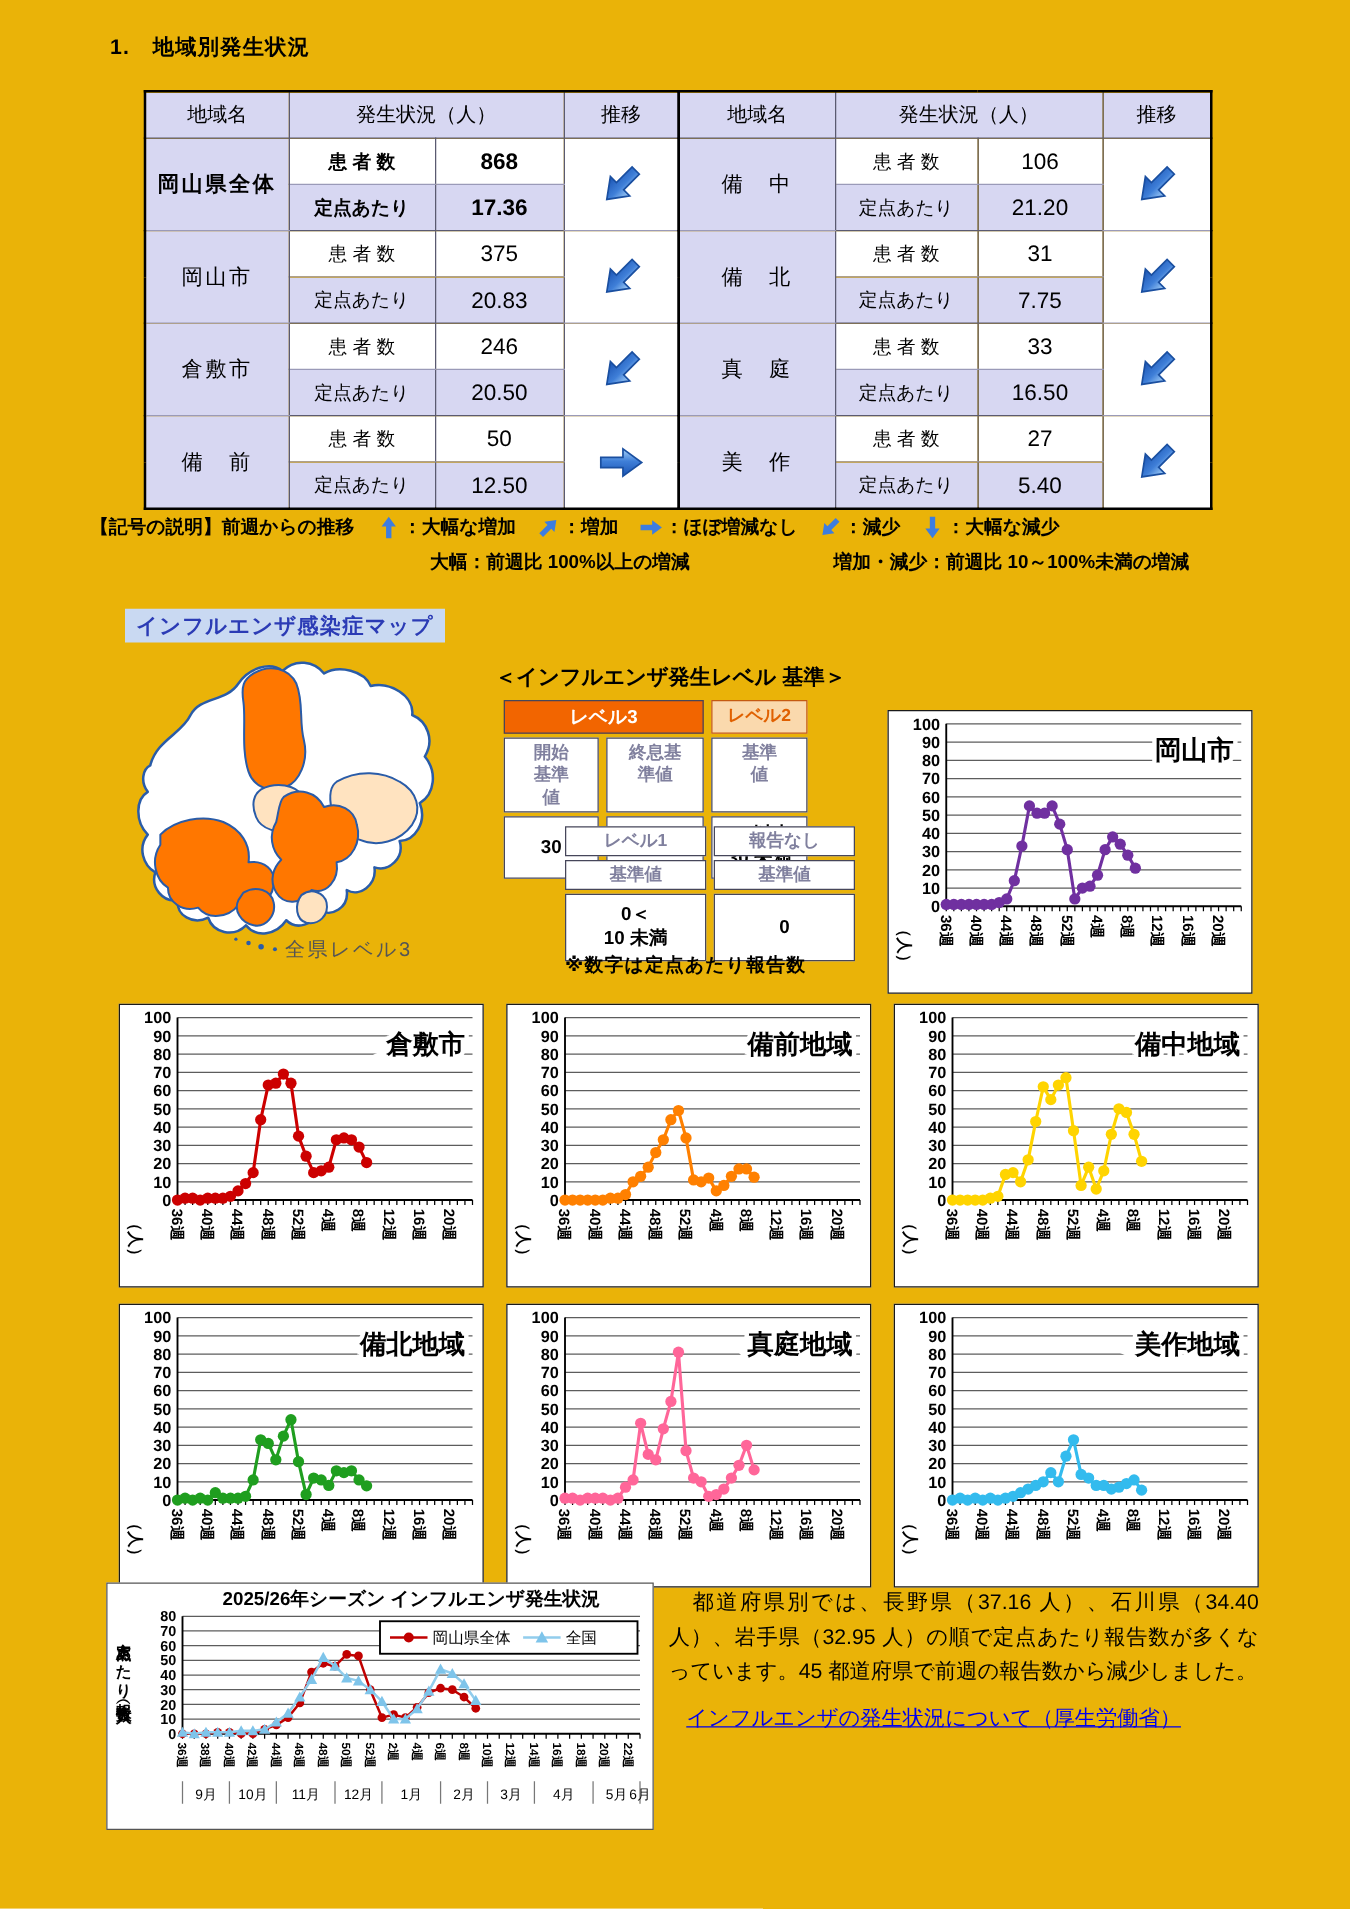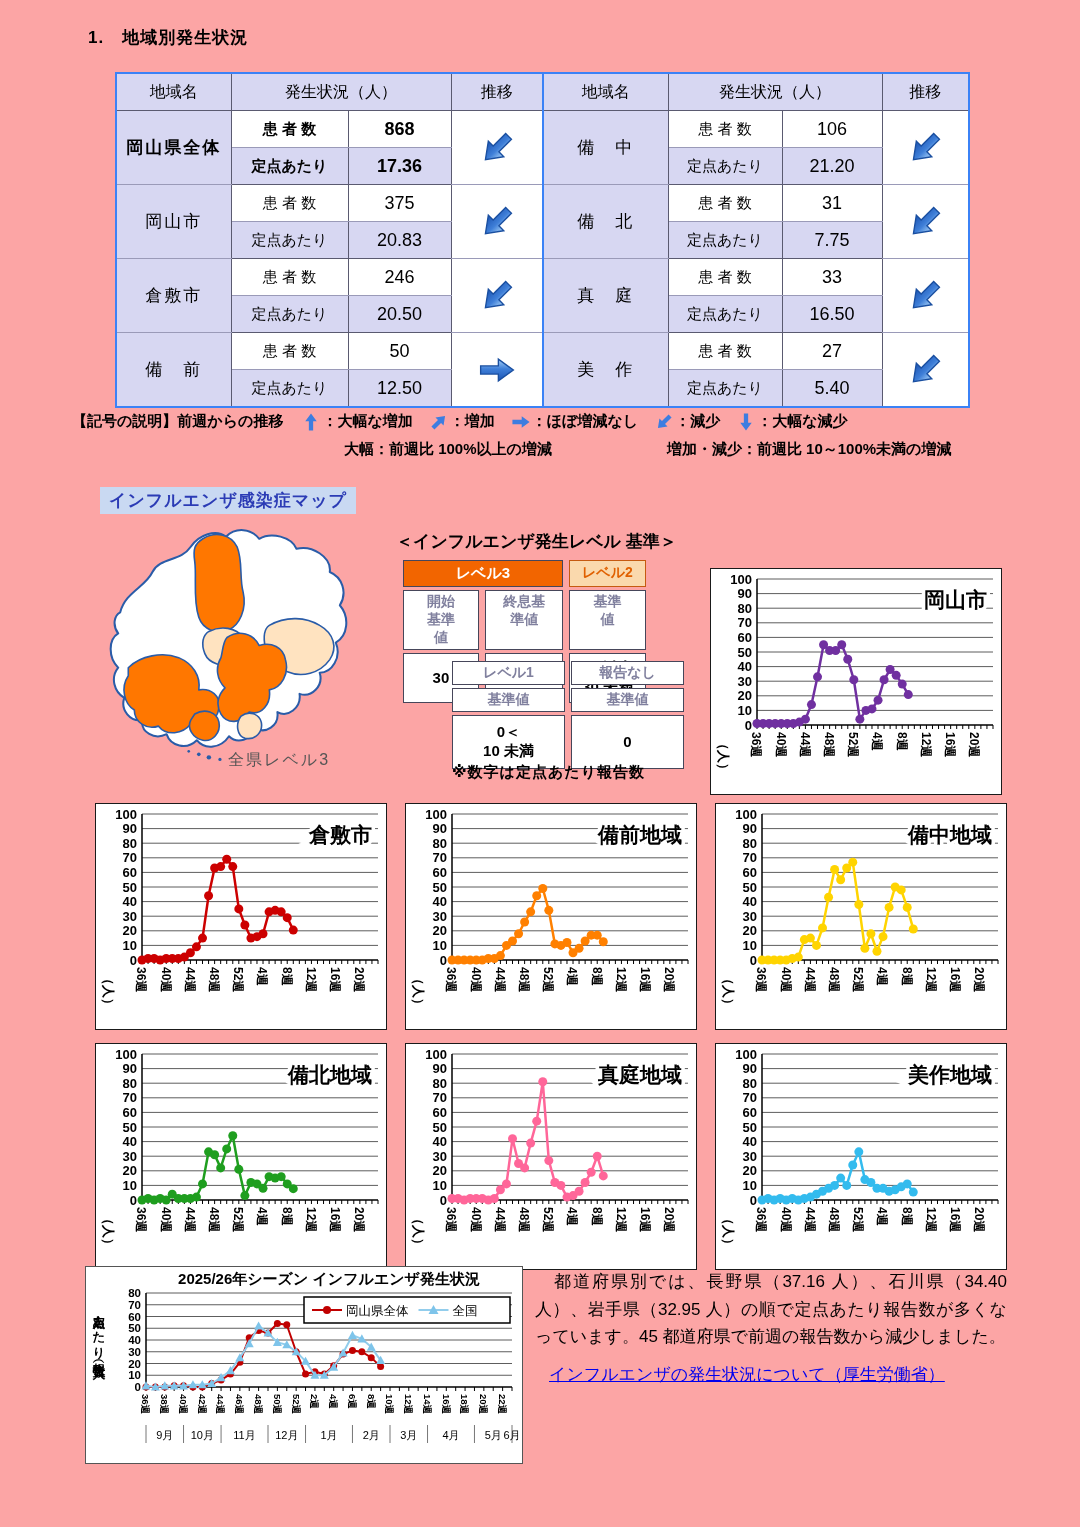--- a/index.html
+++ b/index.html
@@ -1,24 +1,24 @@
 <!DOCTYPE html>
 <html><head>
 <meta charset="utf-8">
 <style>
   html,body{margin:0;padding:0;background:#fff;}
   body{font-family:"Liberation Sans","DejaVu Sans",sans-serif;color:#000;}
-  #page{position:relative;width:1080px;height:1527px;background:#fca5a5;overflow:hidden;}
+  #page{position:relative;width:1080px;height:1527px;background:#eab308;overflow:hidden;}
 
   
   .page-title{position:absolute;left:88px;top:26px;font-size:17px;font-weight:bold;letter-spacing:1px;}
 
   
   .tbl-wrap{position:absolute;left:115px;top:72px;display:flex;}
-  table.sum{border-collapse:collapse;table-layout:fixed;border:2px solid #3b82f6;}
+  table.sum{border-collapse:collapse;table-layout:fixed;border:2px solid #000000;}
   table.sum th,table.sum td{border:1px solid #5a5a70;font-size:16px;text-align:center;padding:0 2px;overflow:hidden;}
   table.sum th{background:#d7d7f2;font-weight:normal;height:36px;font-size:16px;}
   table.sum td.name{background:#d7d7f2;font-size:17px;letter-spacing:2px;}
   table.sum td.lbl{background:#fff;font-size:15px;}
   table.sum td.val{background:#fff;font-size:18px;border-left:1px dotted #9a9ab8;}
   table.sum tr.r1 td{height:36px;border-bottom:1px solid #9a9ab8;}
   table.sum tr.r2 td{height:36px;}
   table.sum tr.r2 td.lbl,table.sum tr.r2 td.val{background:#d7d7f2;}
   table.sum td.trend{background:#fff;}
   table.sum tr.blk td{border-top:1.5px solid #3c3c52;}

